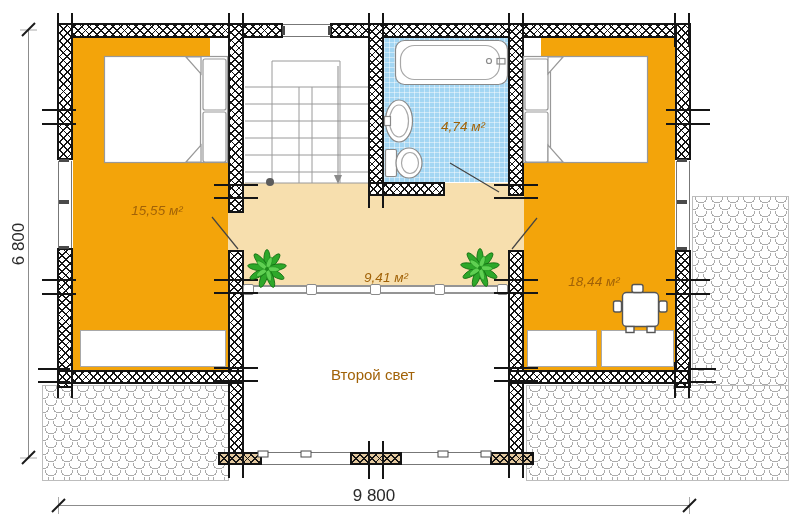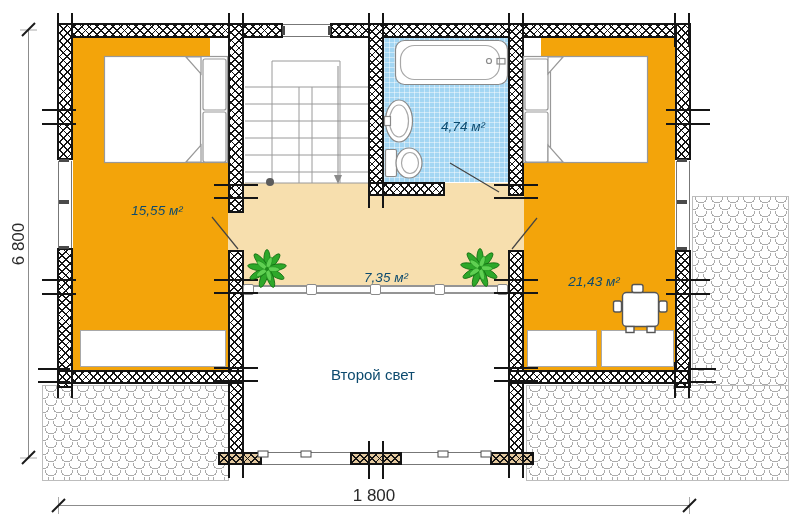--- a/index.html
+++ b/index.html
@@ -84,21 +84,21 @@
   .sv11{left:368px;top:172px;width:16px;height:36px}
   .sh1{left:42px;top:109px;width:34px;height:16px}.sh2{left:42px;top:279px;width:34px;height:16px}
   .sh3{left:38px;top:368px;width:32px;height:15px}.sh4{left:666px;top:109px;width:44px;height:16px}
   .sh5{left:666px;top:279px;width:44px;height:16px}.sh6{left:688px;top:368px;width:28px;height:15px}
   .sh7{left:214px;top:184px;width:44px;height:15px}.sh8{left:214px;top:279px;width:44px;height:15px}
   .sh9{left:214px;top:367px;width:44px;height:15px}.sh10{left:494px;top:184px;width:44px;height:15px}
   .sh11{left:494px;top:279px;width:44px;height:15px}.sh12{left:494px;top:367px;width:44px;height:15px}
   
   .overlay{position:absolute;left:0;top:0;z-index:5;pointer-events:none;}
   
-  .lbl{position:absolute;z-index:6;transform:translate(-50%,-50%);color:#0c4a6e;white-space:nowrap;}
+  .lbl{position:absolute;z-index:6;transform:translate(-50%,-50%);color:#a16207;white-space:nowrap;}
   .lbl.area{font-style:italic;font-size:13.5px;}
   .lbl.dim{font-size:17px;color:#2a2a2a;}
   #lbl-left{left:157px;top:210px}#lbl-bath{left:463px;top:126px}
   #lbl-right{left:594px;top:281px}#lbl-hall{left:386px;top:277px}
   #lbl-void{left:373px;top:374px;font-size:15px}
   #lbl-w{left:374px;top:496px}
   #lbl-d{left:19px;top:244px;transform:translate(-50%,-50%) rotate(-90deg);}
 </style>
 </head>
 <body>
@@ -319,19 +319,19 @@
       <line x1="58" y1="505.5" x2="690" y2="505.5" stroke="#8c8c8c" stroke-width="1"></line>
       <line x1="58.5" y1="497" x2="58.5" y2="514" stroke="#aaa" stroke-width="1"></line>
       <line x1="689.5" y1="497" x2="689.5" y2="514" stroke="#aaa" stroke-width="1"></line>
       <line x1="52" y1="512" x2="65" y2="499" stroke="#1a1a1a" stroke-width="2"></line>
       <line x1="683" y1="512" x2="696" y2="499" stroke="#1a1a1a" stroke-width="2"></line>
     </g>
   </svg>
 
   <div class="lbl area" id="lbl-left">15,55 м²</div>
   <div class="lbl area" id="lbl-bath">4,74 м²</div>
-  <div class="lbl area" id="lbl-right">21,43 м²</div>
-  <div class="lbl area" id="lbl-hall">7,35 м²</div>
+  <div class="lbl area" id="lbl-right">18,44 м²</div>
+  <div class="lbl area" id="lbl-hall">9,41 м²</div>
   <div class="lbl" id="lbl-void">Второй свет</div>
-  <div class="lbl dim" id="lbl-w">1 800</div>
+  <div class="lbl dim" id="lbl-w">9 800</div>
   <div class="lbl dim" id="lbl-d">6 800</div>
 
 </div>
 
 </body></html>

